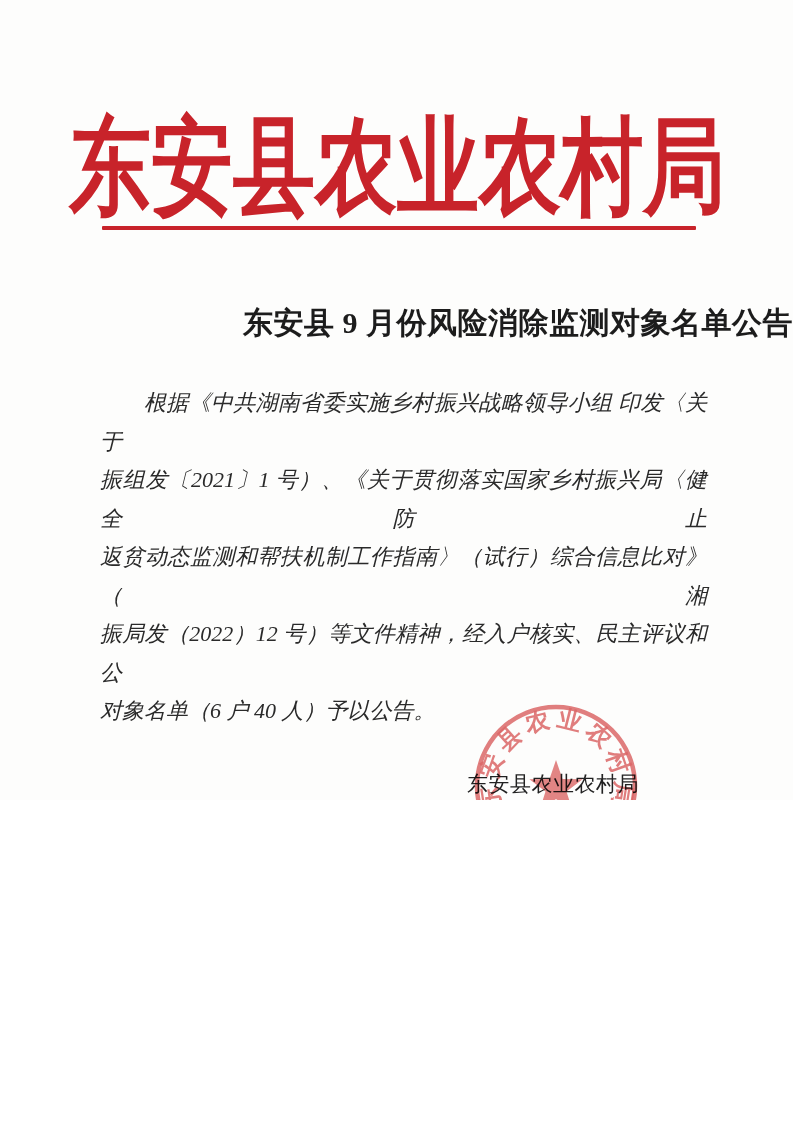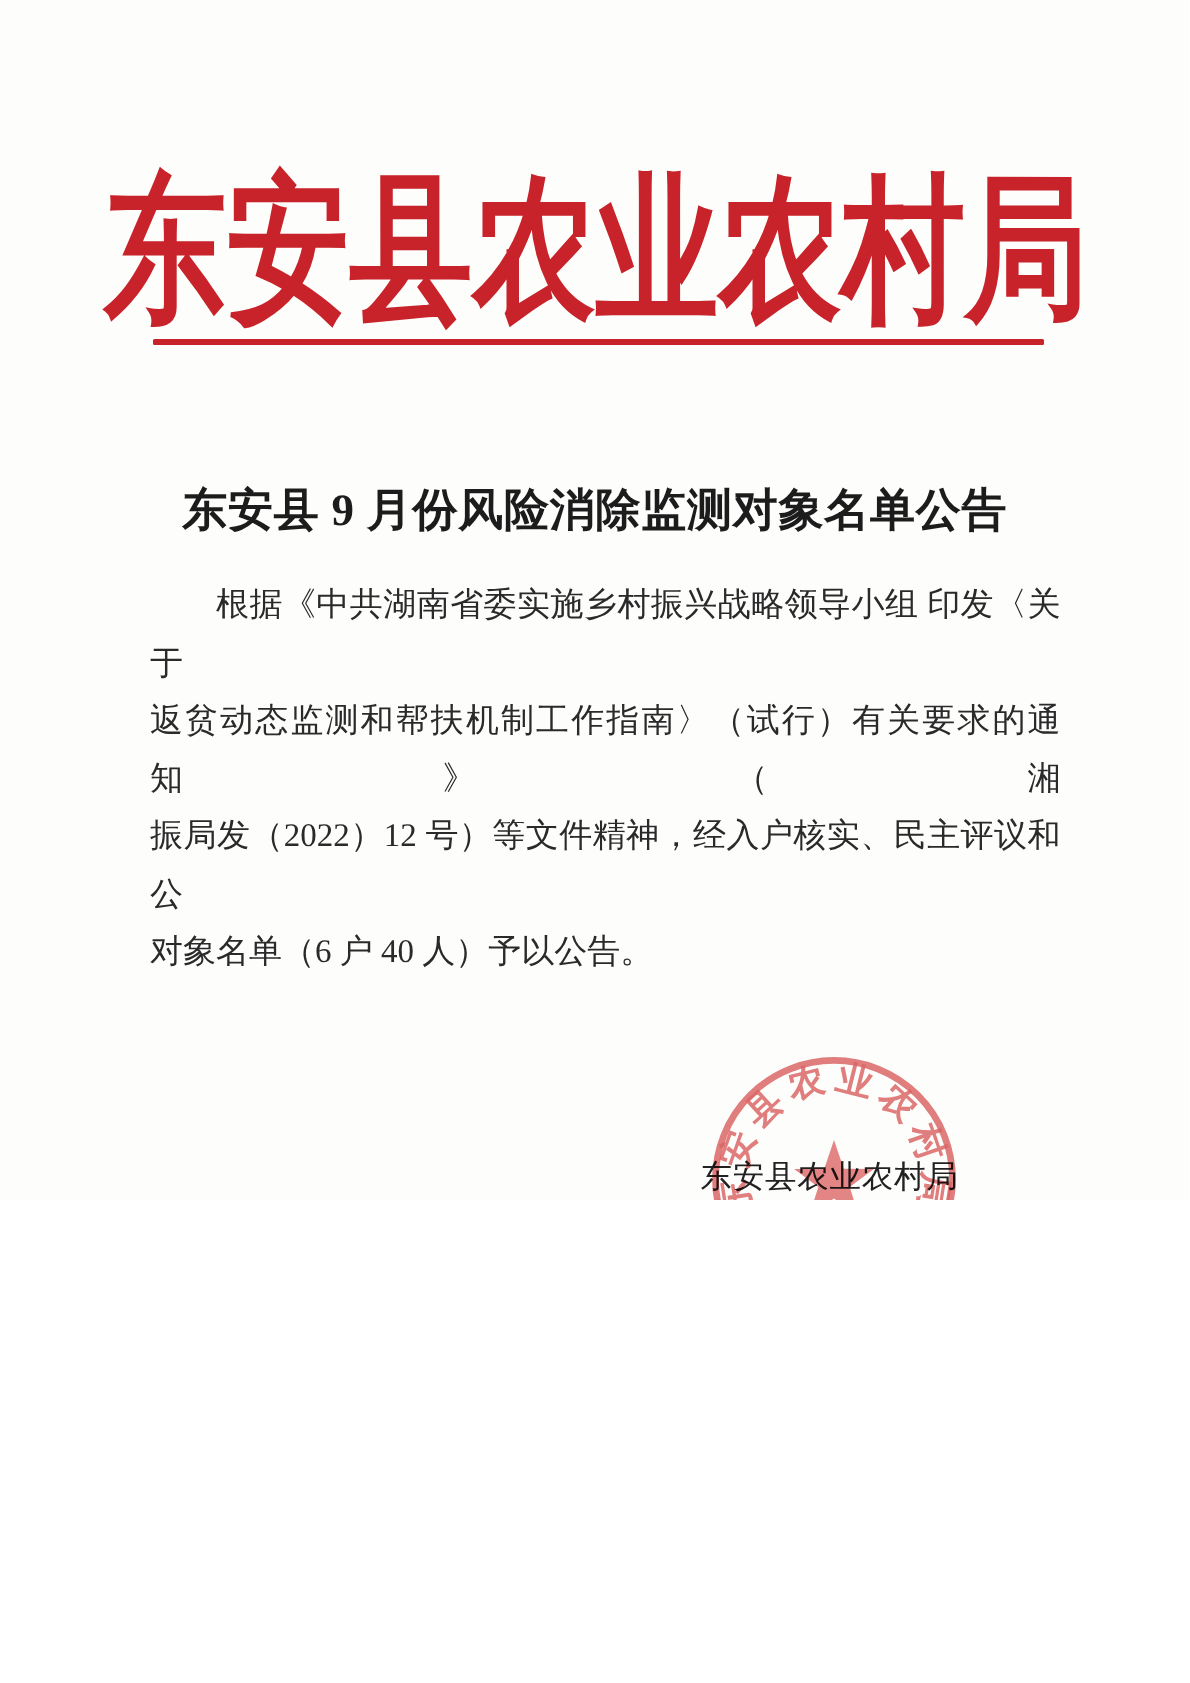--- a/index.html
+++ b/index.html
@@ -27,29 +27,29 @@
     transform:scale(0.82,1.06);
     white-space:nowrap;
     letter-spacing:0px;
   }
   .header-divider{
     position:absolute;top:226px;left:102px;width:594px;height:4px;
     background:var(--header-red);border-radius:1px;
   }
   
   .doc-title{
-    position:absolute;top:318px;left:0;width:793px;margin:0;
+    position:absolute;top:300px;left:0;width:793px;margin:0;
     font-size:30px;font-weight:bold;line-height:46px;
-    text-align:center;color:#1c1c1c;letter-spacing:0.5px;
+    text-align:right;color:#1c1c1c;letter-spacing:0.5px;
     white-space:nowrap;
   }
   
   .body-text{
     position:absolute;top:384px;left:100px;width:607px;
-    font-size:22px;line-height:38.5px;color:var(--ink);
+    font-size:22px;line-height:38.5px;color:var(--ink);font-style:italic;
   }
   .body-text p{margin:0;white-space:nowrap;}
   .body-text p.fill{
     white-space:normal;
     text-align:justify;
     text-align-last:justify;
   }
   .body-text p.first{text-indent:44px;}
   .body-text p.attachment{text-indent:44px;}
   
@@ -96,21 +96,22 @@
 
   <div class="agency-header">
     <span class="agency-name">东安县农业农村局</span>
   </div>
   <div class="header-divider"></div>
 
   <h1 class="doc-title">东安县 9 月份风险消除监测对象名单公告</h1>
 
   <div class="body-text">
     <p class="fill first">根据《中共湖南省委实施乡村振兴战略领导小组 印发〈关于</p>
-    <p class="fill">返贫动态监测和帮扶机制工作指南〉（试行）有关要求的通知》（湘</p>
+    <p class="fill">振组发〔2021〕1 号）、《关于贯彻落实国家乡村振兴局〈健全防止</p>
+    <p class="fill">返贫动态监测和帮扶机制工作指南〉（试行）综合信息比对》（湘</p>
     <p class="fill">振局发（2022）12 号）等文件精神，经入户核实、民主评议和公</p>
     <p>对象名单（6 户 40 人）予以公告。</p>
   </div>
 
   <div class="sig-agency">东安县农业农村局</div>
   <div class="sig-date">2024 年 9 月 26 日</div>
 
   <div class="seal">
     <svg width="170" height="170" viewBox="0 0 170 170">
       <circle class="seal-ring" cx="85" cy="85" r="79"></circle>

